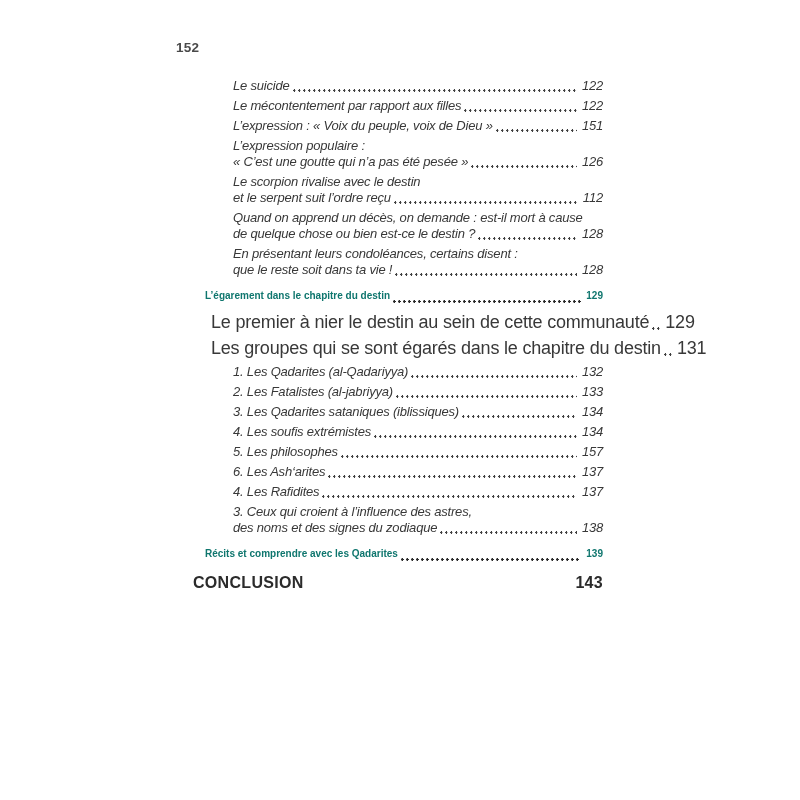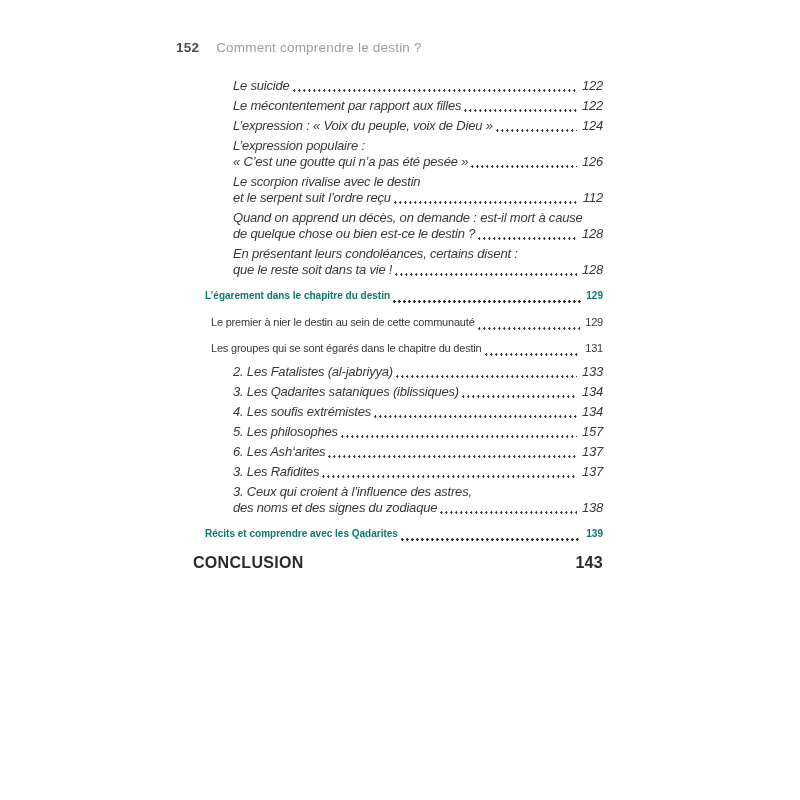--- a/index.html
+++ b/index.html
@@ -51,21 +51,21 @@
     align-items: flex-end;
   }
   .entry.italic {
     font-style: italic;
     font-size: 13px;
     letter-spacing: -0.2px;
     margin-left: 40px;
     margin-bottom: 4px;
   }
   .entry.plain {
-    font-size: 11px;
+    font-size: 18px;
     letter-spacing: -0.2px;
     margin-left: 18px;
     margin-top: 3px;
     margin-bottom: 6px;
   }
   .entry.plain .line { line-height: 20px; }
   .entry.bold {
     font-weight: bold;
     font-size: 10px;
     color: #0f766e;
@@ -101,21 +101,20 @@
   }
   .leader.blank { background: none; }
 </style>
 </head>
 <body>
 
 <div class="page">
 
   <div class="running-head">
     <span class="folio">152</span>
-    <span class="head-title">Comment comprendre le destin ?</span>
   </div>
 
   <div class="toc">
       <div class="entry italic">
         <div class="line last">
           <span class="txt">Le suicide</span>
           <span class="leader"></span>
           <span class="pg">122</span>
         </div>
       </div>
@@ -123,21 +122,21 @@
         <div class="line last">
           <span class="txt">Le mécontentement par rapport aux filles</span>
           <span class="leader"></span>
           <span class="pg">122</span>
         </div>
       </div>
       <div class="entry italic">
         <div class="line last">
           <span class="txt">L’expression : « Voix du peuple, voix de Dieu »</span>
           <span class="leader"></span>
-          <span class="pg">124</span>
+          <span class="pg">151</span>
         </div>
       </div>
       <div class="entry italic">
         <div class="line"><span class="txt">L’expression populaire :</span></div>
         <div class="line last">
           <span class="txt">« C’est une goutte qui n’a pas été pesée »</span>
           <span class="leader"></span>
           <span class="pg">126</span>
         </div>
       </div>
@@ -181,20 +180,27 @@
       </div>
       <div class="entry plain">
         <div class="line last">
           <span class="txt">Les groupes qui se sont égarés dans le chapitre du destin</span>
           <span class="leader"></span>
           <span class="pg">131</span>
         </div>
       </div>
       <div class="entry italic">
         <div class="line last">
+          <span class="txt">1. Les Qadarites (al-Qadariyya)</span>
+          <span class="leader"></span>
+          <span class="pg">132</span>
+        </div>
+      </div>
+      <div class="entry italic">
+        <div class="line last">
           <span class="txt">2. Les Fatalistes (al-jabriyya)</span>
           <span class="leader"></span>
           <span class="pg">133</span>
         </div>
       </div>
       <div class="entry italic">
         <div class="line last">
           <span class="txt">3. Les Qadarites sataniques (iblissiques)</span>
           <span class="leader"></span>
           <span class="pg">134</span>
@@ -216,21 +222,21 @@
       </div>
       <div class="entry italic">
         <div class="line last">
           <span class="txt">6. Les Ash‘arites</span>
           <span class="leader"></span>
           <span class="pg">137</span>
         </div>
       </div>
       <div class="entry italic">
         <div class="line last">
-          <span class="txt">3. Les Rafidites</span>
+          <span class="txt">4. Les Rafidites</span>
           <span class="leader"></span>
           <span class="pg">137</span>
         </div>
       </div>
       <div class="entry italic">
         <div class="line"><span class="txt">3. Ceux qui croient à l’influence des astres,</span></div>
         <div class="line last">
           <span class="txt">des noms et des signes du zodiaque</span>
           <span class="leader"></span>
           <span class="pg">138</span>

